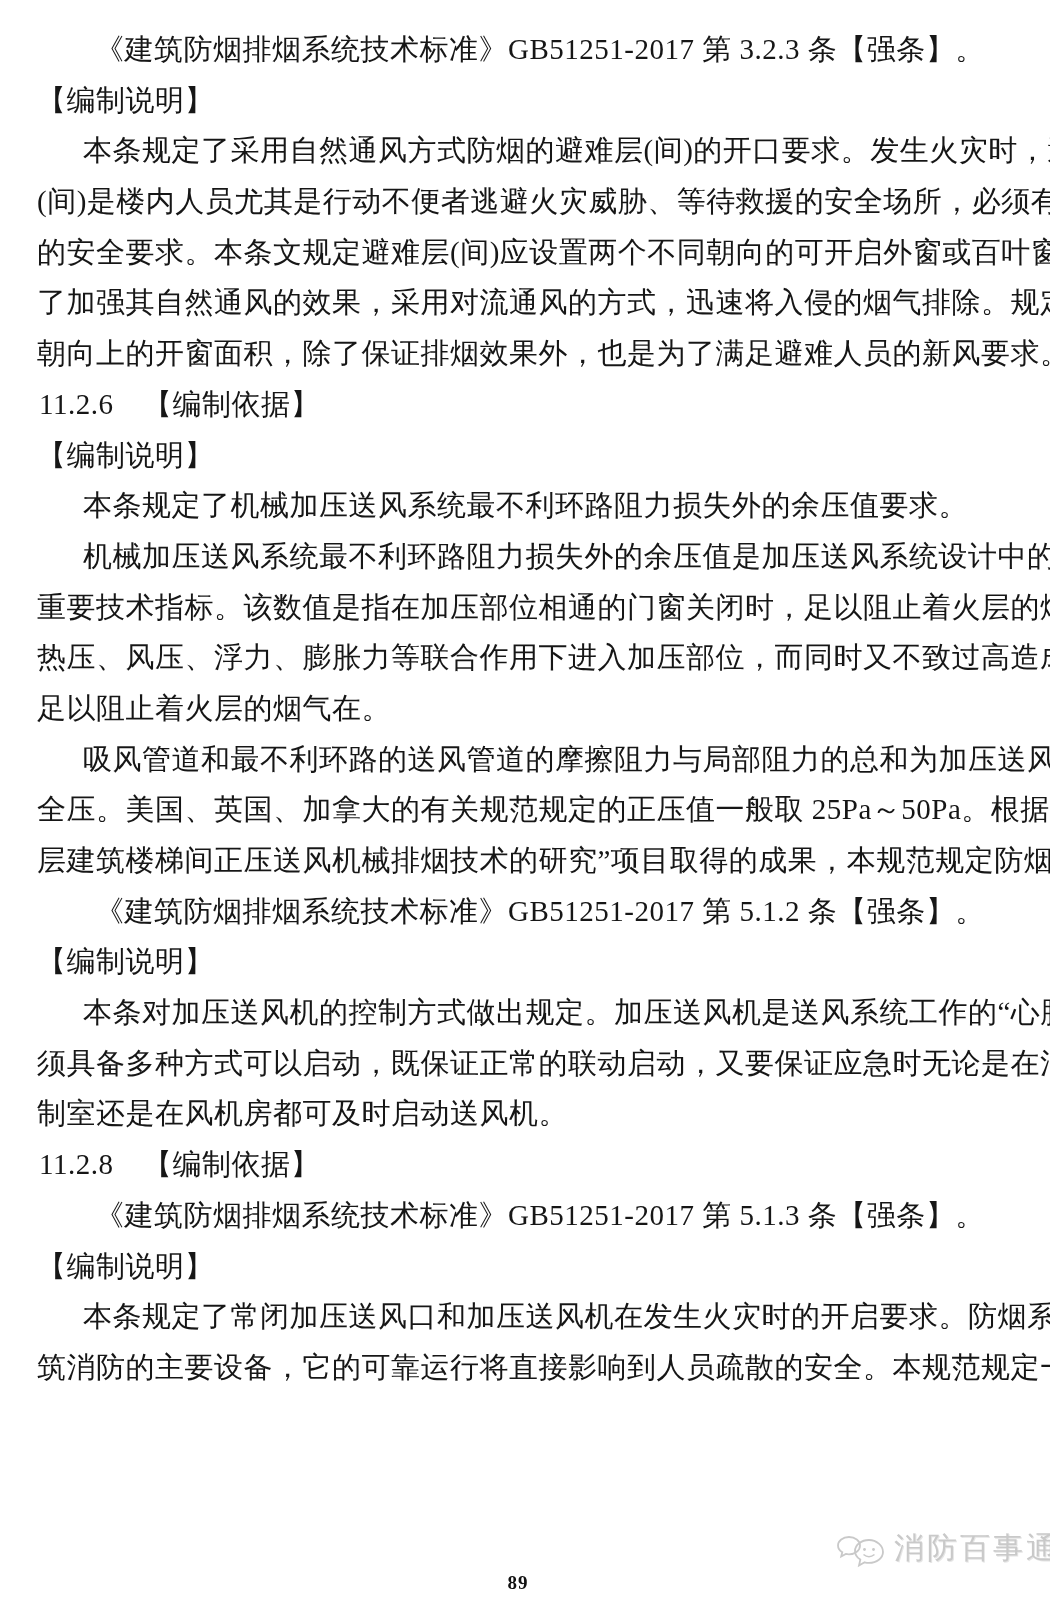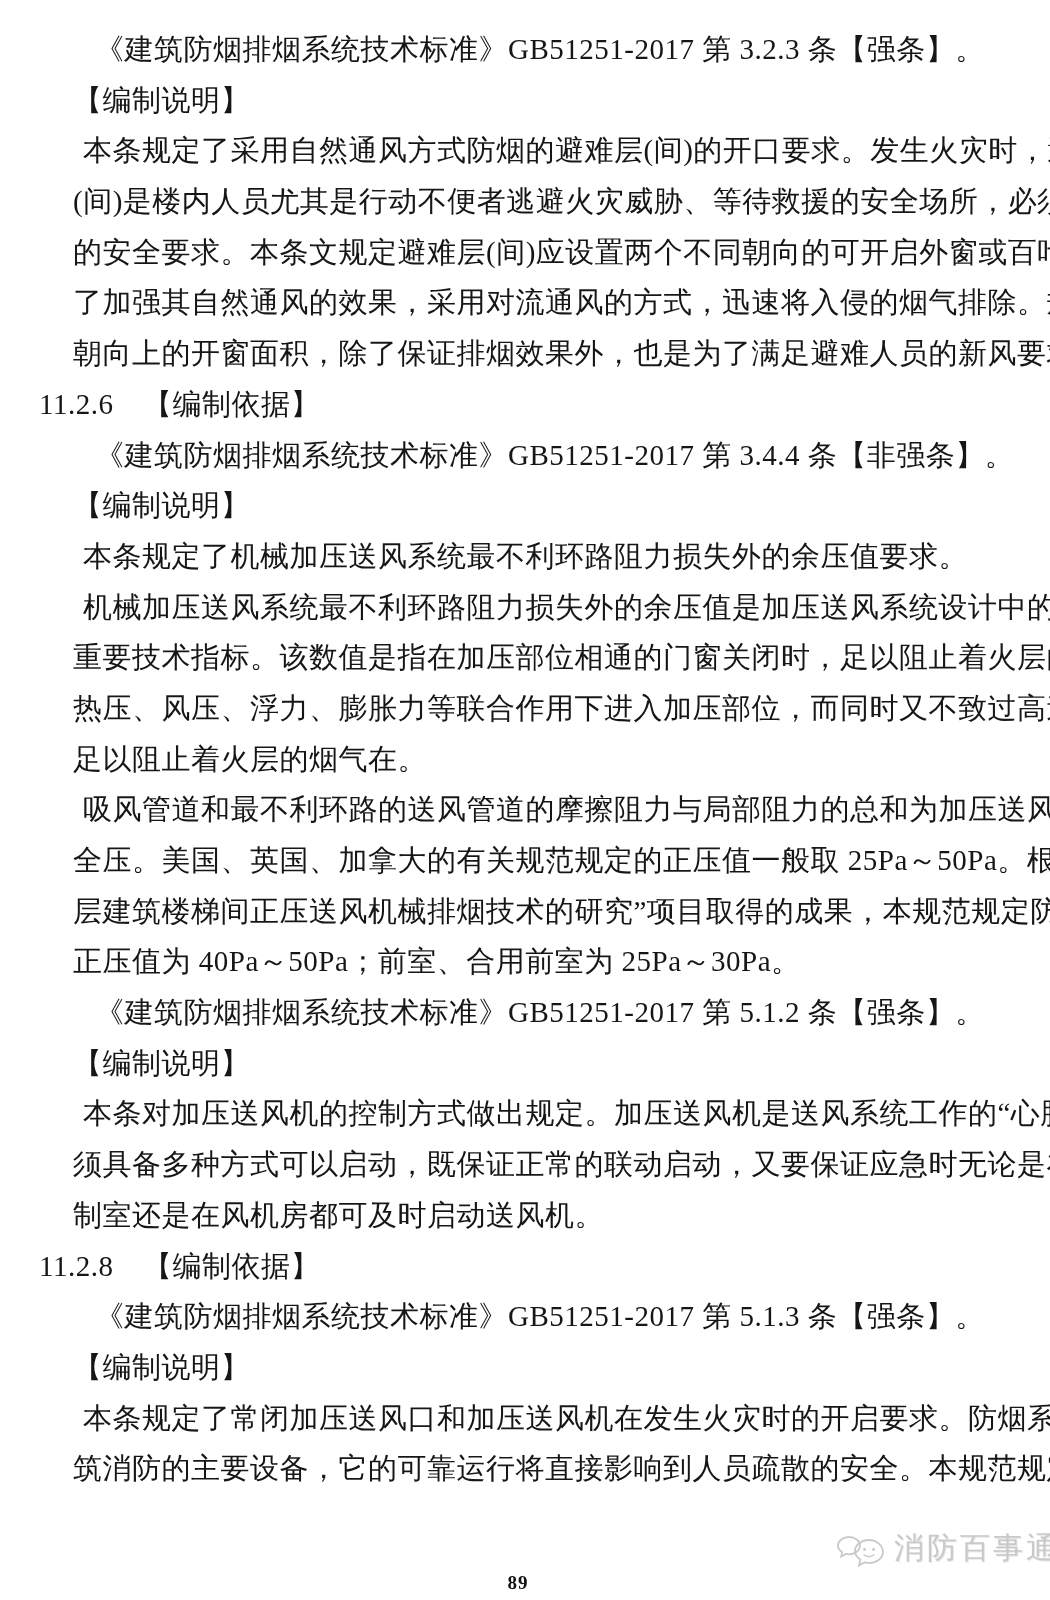--- a/index.html
+++ b/index.html
@@ -20,21 +20,21 @@
   }
   .line {
     height: 50.7px;
     line-height: 50.7px;
     font-size: 29px;
     white-space: nowrap;
     letter-spacing: 0.5px;
   }
   .line.quote  { padding-left: 58px; }
   .line.indent { padding-left: 46px; }
-  .line.flush  { padding-left: 0; margin-left: 36px; }
+  .line.flush  { padding-left: 0; }
   .line.section { padding-left: 2px; font-family: Liberation Serif, serif; }
   .watermark {
     position: absolute;
     left: 836px;
     top: 1528px;
     display: flex;
     align-items: center;
     gap: 8px;
     color: #c7c7c7;
   }
@@ -64,31 +64,29 @@
 
   <div class="doc">
       <div class="line quote">《建筑防烟排烟系统技术标准》GB51251-2017 第 3.2.3 条【强条】。</div>
       <div class="line flush">【编制说明】</div>
       <div class="line indent">本条规定了采用自然通风方式防烟的避难层(间)的开口要求。发生火灾时，避难层</div>
       <div class="line flush">(间)是楼内人员尤其是行动不便者逃避火灾威胁、等待救援的安全场所，必须有较严格</div>
       <div class="line flush">的安全要求。本条文规定避难层(间)应设置两个不同朝向的可开启外窗或百叶窗，是为</div>
       <div class="line flush">了加强其自然通风的效果，采用对流通风的方式，迅速将入侵的烟气排除。规定每个</div>
       <div class="line flush">朝向上的开窗面积，除了保证排烟效果外，也是为了满足避难人员的新风要求。</div>
       <div class="line section">11.2.6　【编制依据】</div>
-      <div class="line quote">《建筑防烟排烟系统技术标准》GB51251-2017 第 3.4.4 条【非强条】。</div>
       <div class="line flush">【编制说明】</div>
       <div class="line indent">本条规定了机械加压送风系统最不利环路阻力损失外的余压值要求。</div>
       <div class="line indent">机械加压送风系统最不利环路阻力损失外的余压值是加压送风系统设计中的一个</div>
       <div class="line flush">重要技术指标。该数值是指在加压部位相通的门窗关闭时，足以阻止着火层的烟气在</div>
       <div class="line flush">热压、风压、浮力、膨胀力等联合作用下进入加压部位，而同时又不致过高造成人们</div>
       <div class="line flush">足以阻止着火层的烟气在。</div>
       <div class="line indent">吸风管道和最不利环路的送风管道的摩擦阻力与局部阻力的总和为加压送风机的</div>
       <div class="line flush">全压。美国、英国、加拿大的有关规范规定的正压值一般取 25Pa～50Pa。根据我国“高</div>
       <div class="line flush">层建筑楼梯间正压送风机械排烟技术的研究”项目取得的成果，本规范规定防烟楼梯间</div>
-      <div class="line flush">正压值为 40Pa～50Pa；前室、合用前室为 25Pa～30Pa。</div>
       <div class="line quote">《建筑防烟排烟系统技术标准》GB51251-2017 第 5.1.2 条【强条】。</div>
       <div class="line flush">【编制说明】</div>
       <div class="line indent">本条对加压送风机的控制方式做出规定。加压送风机是送风系统工作的“心脏”，必</div>
       <div class="line flush">须具备多种方式可以启动，既保证正常的联动启动，又要保证应急时无论是在消防控</div>
       <div class="line flush">制室还是在风机房都可及时启动送风机。</div>
       <div class="line section">11.2.8　【编制依据】</div>
       <div class="line quote">《建筑防烟排烟系统技术标准》GB51251-2017 第 5.1.3 条【强条】。</div>
       <div class="line flush">【编制说明】</div>
       <div class="line indent">本条规定了常闭加压送风口和加压送风机在发生火灾时的开启要求。防烟系统是建</div>
       <div class="line flush">筑消防的主要设备，它的可靠运行将直接影响到人员疏散的安全。本规范规定一旦发</div>

